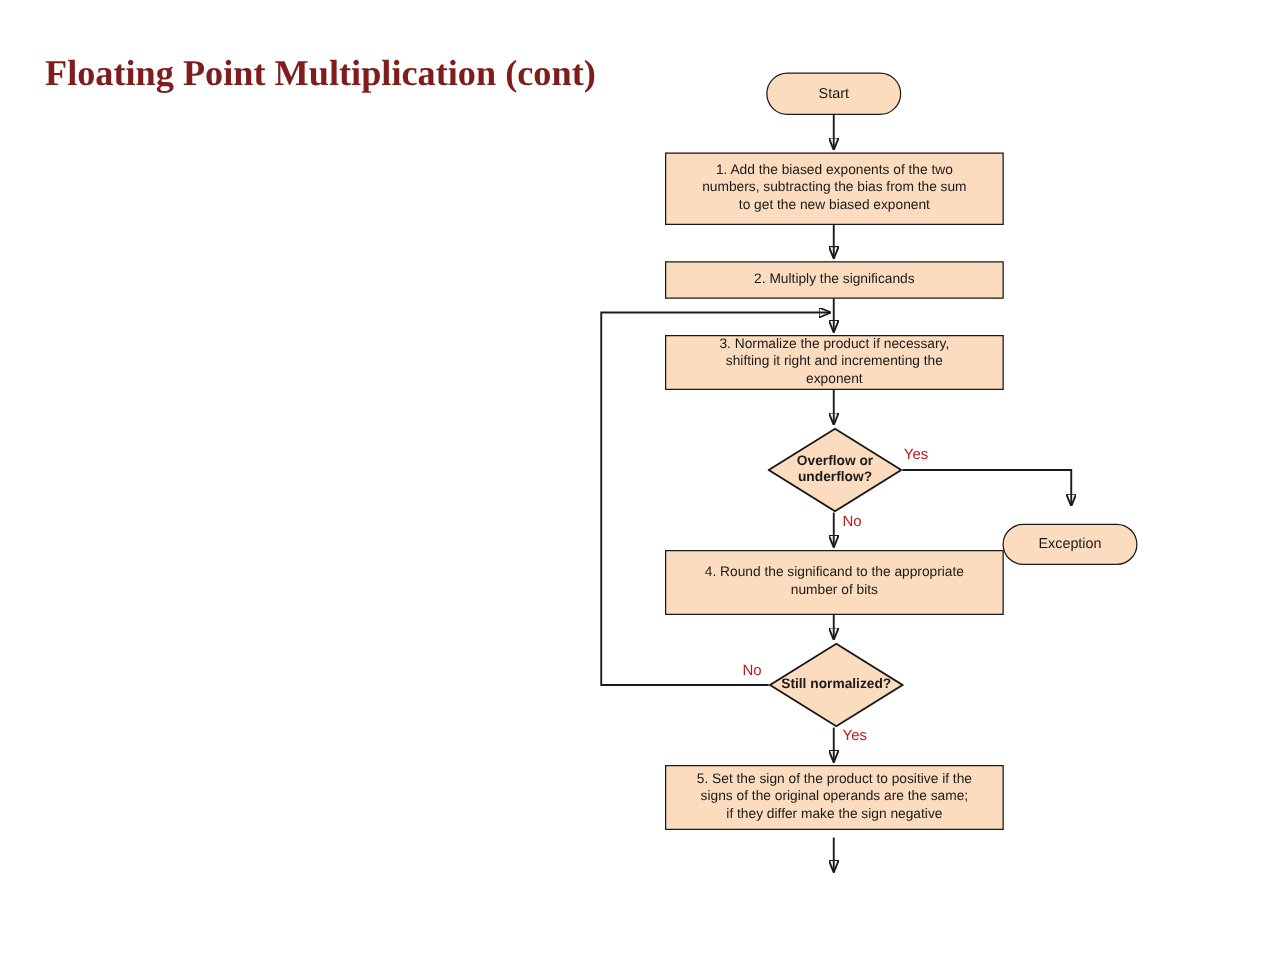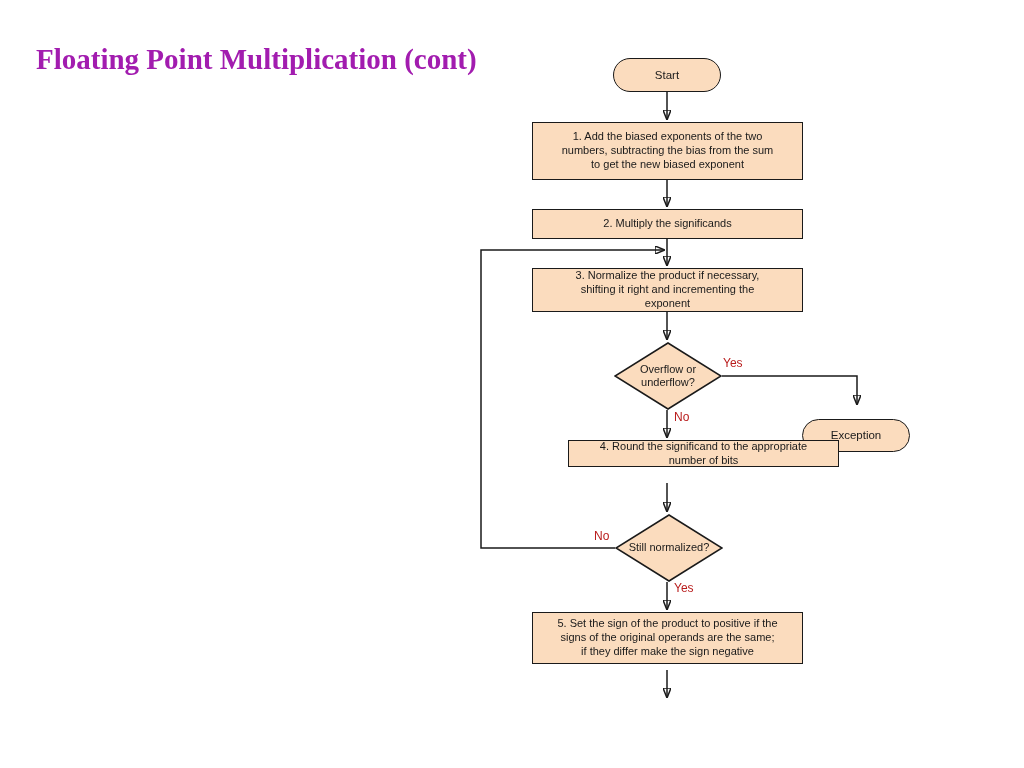--- a/index.html
+++ b/index.html
@@ -13,21 +13,21 @@
     font-family: "Liberation Sans", sans-serif;
     color: #1a1a1a;
   }
   .title {
     position: absolute;
     left: 36px;
     top: 43px;
     font-family: "Liberation Serif", serif;
     font-weight: bold;
     font-size: 29px;
-    color: #a21caf;
+    color: #7f1d1d;
     white-space: nowrap;
   }
   .connectors {
     position: absolute;
     left: 0; top: 0;
     width: 1024px; height: 768px;
   }
   .connectors path {
     fill: none;
     stroke: var(--connector, #1a1a1a);
@@ -44,20 +44,21 @@
     background: var(--node-fill, #fbdcbe);
     border: 1.5px solid var(--node-border, #1a1a1a);
   }
   .terminator { border-radius: 17px; font-size: 11.5px; }
   .process { padding: 4px 24px; }
   .process.narrow { padding: 4px 26px; }
   .diamond {
     position: absolute;
     background: transparent;
     border: none;
+    font-weight: bold;
   }
   .diamond svg { position: absolute; left: 0; top: 0; width: 100%; height: 100%; }
   .diamond polygon {
     fill: var(--node-fill, #fbdcbe);
     stroke: var(--node-border, #1a1a1a);
     stroke-width: 1.5;
   }
   .diamond .diamond-label {
     position: absolute;
     inset: 0;
@@ -121,21 +122,21 @@
     <svg viewBox="0 0 108 68" xmlns="http://www.w3.org/2000/svg">
       <polygon points="54,1 107,34 54,67 1,34"></polygon>
     </svg>
     <span class="diamond-label">Overflow or underflow?</span>
   </div>
 
   <div class="node terminator" style="left:802px; top:407px; width:108px; height:33px;margin-top:12px;">
     <span>Exception</span>
   </div>
 
-  <div class="node process" style="left:532px; top:440px; width:271px; height:27px;margin-left:36px;">
+  <div class="node process" style="left:532px; top:440px; width:271px; height:52px;">
     <span>4. Round the significand to the appropriate number of bits</span>
   </div>
 
   <div class="diamond" style="left:615px; top:514px; width:108px; height:68px;">
     <svg viewBox="0 0 108 68" xmlns="http://www.w3.org/2000/svg">
       <polygon points="54,1 107,34 54,67 1,34"></polygon>
     </svg>
     <span class="diamond-label">Still normalized?</span>
   </div>
 

